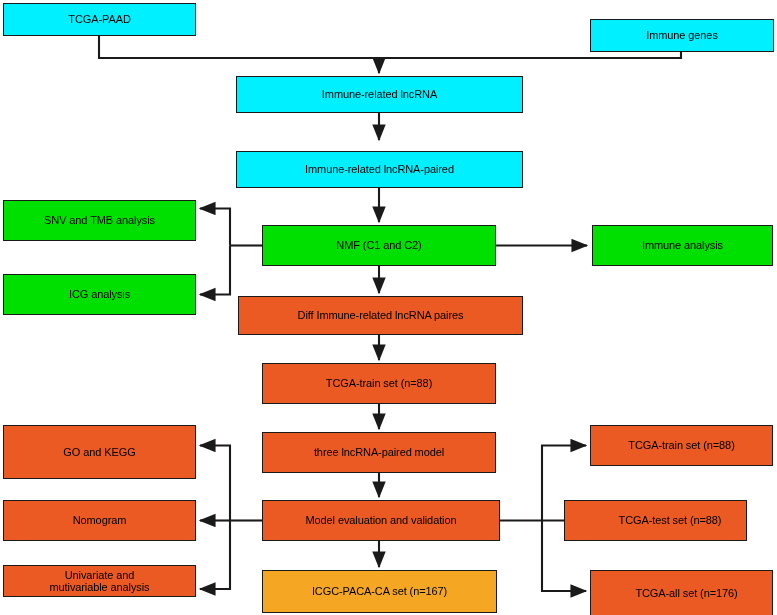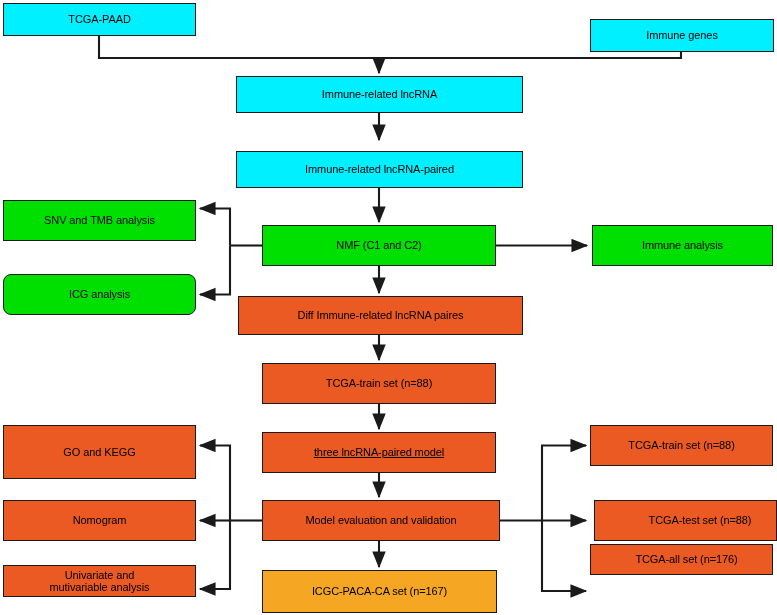--- a/index.html
+++ b/index.html
@@ -93,28 +93,28 @@
   </svg>
 
   <div id="nodes-layer">
       <div class="node cyan" style="left: 3px; top: 3px; width: 193px; height: 33px;">TCGA-PAAD</div>
       <div class="node cyan" style="left: 590px; top: 19px; width: 184px; height: 33px;">Immune genes</div>
       <div class="node cyan" style="left: 236px; top: 76px; width: 287px; height: 37px;">Immune-related lncRNA</div>
       <div class="node cyan" style="left: 236px; top: 143px; width: 287px; height: 37px; margin-top: 8px;">Immune-related lncRNA-paired</div>
       <div class="node green" style="left: 3px; top: 188px; width: 193px; height: 41px; margin-top: 12px;">SNV and TMB analysis</div>
       <div class="node green" style="left: 262px; top: 225px; width: 234px; height: 41px;">NMF (C1 and C2)</div>
       <div class="node green" style="left: 592px; top: 225px; width: 181px; height: 41px;">Immune analysis</div>
-      <div class="node green" style="left: 3px; top: 274px; width: 193px; height: 41px; border-radius: 8px;">ICG analysis</div>
+      <div class="node green" style="left: 3px; top: 274px; width: 193px; height: 41px;">ICG analysis</div>
       <div class="node orange" style="left: 238px; top: 296px; width: 285px; height: 39px;">Diff Immune-related lncRNA paires</div>
       <div class="node orange" style="left: 262px; top: 363px; width: 234px; height: 41px;">TCGA-train set (n=88)</div>
       <div class="node orange" style="left: 3px; top: 425px; width: 193px; height: 54px;">GO and KEGG</div>
-      <div class="node orange" style="left: 262px; top: 432px; width: 234px; height: 41px; text-decoration: underline;">three lncRNA-paired model</div>
+      <div class="node orange" style="left: 262px; top: 432px; width: 234px; height: 41px;">three lncRNA-paired model</div>
       <div class="node orange" style="left: 590px; top: 425px; width: 183px; height: 41px;">TCGA-train set (n=88)</div>
       <div class="node orange" style="left: 3px; top: 500px; width: 193px; height: 41px;">Nomogram</div>
       <div class="node orange" style="left: 262px; top: 500px; width: 238px; height: 41px;">Model evaluation and validation</div>
-      <div class="node orange" style="left: 594px; top: 500px; width: 183px; height: 41px; padding-left: 33px;">TCGA-test set (n=88)</div>
+      <div class="node orange" style="left: 564px; top: 500px; width: 183px; height: 41px; padding-left: 33px;">TCGA-test set (n=88)</div>
       <div class="node orange" style="left: 3px; top: 565px; width: 193px; height: 32px;">Univariate and
 mutivariable analysis</div>
       <div class="node amber" style="left: 262px; top: 570px; width: 235px; height: 43px;">ICGC-PACA-CA set (n=167)</div>
-      <div class="node orange" style="left: 590px; top: 544px; width: 183px; height: 31px; padding-left: 14px;">TCGA-all set (n=176)</div>
+      <div class="node orange" style="left: 590px; top: 570px; width: 183px; height: 46px; padding-left: 14px;">TCGA-all set (n=176)</div>
     </div>
 
 </div>
 
 </body></html>

